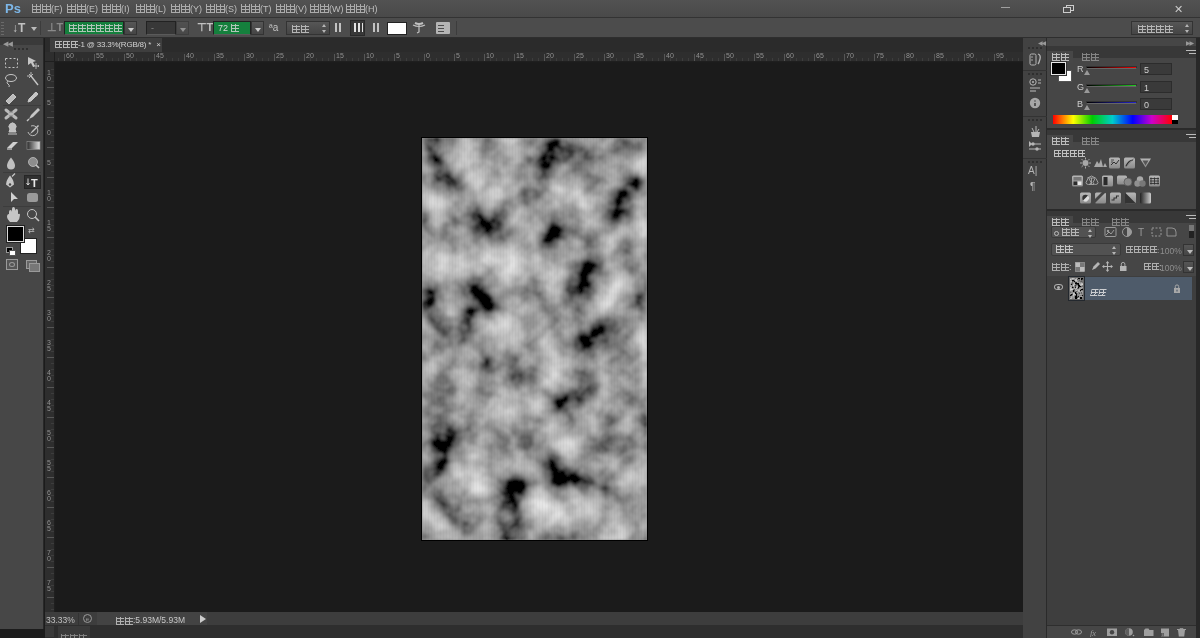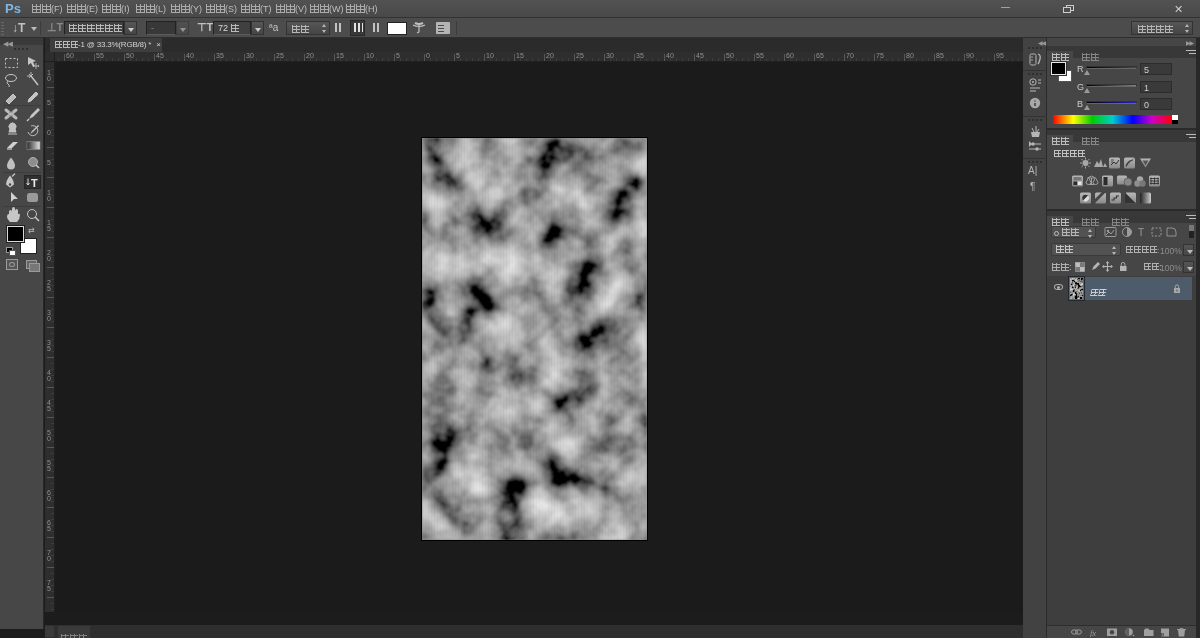--- a/index.html
+++ b/index.html
@@ -11,21 +11,21 @@
 .z8{width:8px;height:8px}
 .z7{width:7px;height:7px}
 
 #menubar{left:0;top:0;width:1200px;height:18px;background:linear-gradient(#525252,#494949);border-bottom:1px solid #333}
 #pslogo{left:5px;top:1px;width:24px;height:16px;color:#7db7e8;font-size:13px;font-weight:bold;text-align:left;line-height:16px}
 .menuitem{top:4px;color:#bfbfbf;font-size:9px;white-space:nowrap}
 .winbtn{top:4px;color:#ccc;font-size:9px}
 
 #optbar{left:0;top:18px;width:1200px;height:20px;background:#4c4c4c;border-bottom:1px solid #2e2e2e}
 .grip{width:3px;background:repeating-linear-gradient(0deg,#6a6a6a 0 1px,transparent 1px 3px)}
-.field{background:#404040;border:1px solid #222;border-bottom-color:#5a5a5a;color:#d5d5d5;font-size:9px}
+.field{background:#15803d;border:1px solid #222;border-bottom-color:#5a5a5a;color:#d5d5d5;font-size:9px}
 .dropbtn{background:linear-gradient(#565656,#454545);border:1px solid #333;color:#ccc;text-align:center}
 .icon{color:#c2c2c2}
 
 #toolbar{left:0;top:38px;width:44px;height:591px;background:#474747;border-right:1px solid #282828}
 #toolbarhead{left:0;top:38px;width:44px;height:7px;background:#3a3a3a;border-right:1px solid #282828}
 
 #tabbar{left:45px;top:38px;width:978px;height:14px;background:#2b2b2b}
 #doctab{left:50px;top:38px;width:112px;height:14px;background:#3e3e3e;color:#d2d2d2;font-size:8px;line-height:14px;padding-left:4px;white-space:nowrap;letter-spacing:-0.2px}
 #rulertop{left:45px;top:52px;width:978px;height:10px;background-color:#2e2e2e;border-bottom:1px solid #1f1f1f;
 background-image:repeating-linear-gradient(90deg,#565656 0 1px,transparent 1px 30px),repeating-linear-gradient(90deg,#3d3d3d 0 1px,transparent 1px 6px);
@@ -268,20 +268,28 @@
         <rect width="225" height="402" fill="#909090"></rect>
         <rect width="225" height="402" filter="url(#cloud)"></rect>
         <rect width="225" height="402" fill="url(#pxg)" opacity="0.35"></rect>
         <defs>
           <pattern id="pxg" width="3" height="3" patternUnits="userSpaceOnUse">
             <rect width="3" height="3" fill="none"></rect>
             <rect width="1" height="3" fill="#000" opacity="0.07"></rect>
           </pattern>
         </defs>
       </svg></div>
+<div class="abs" id="statusbar">
+<span class="abs" style="left:1px;top:3px">33.33%</span>
+<span class="abs" style="left:33px;top:1px;width:1px;height:12px;background:#333"></span>
+<span class="abs" style="left:38px;top:2px;width:9px;height:9px;border:1px solid #9a9a9a;border-radius:50%;color:#9a9a9a;font-size:6px;line-height:8px;text-align:center">e</span>
+<span class="abs" style="left:52px;top:0;width:110px;height:13px;background:#434343"></span>
+<span class="abs" style="left:70px;top:3px;color:#c8c8c8"><span class="zh z8" style="margin-bottom:0"></span><span class="zh z8" style="margin-bottom:0"></span>:5.93M/5.93M</span>
+<span class="abs" style="left:155px;top:3px;border-top:4px solid transparent;border-bottom:4px solid transparent;border-left:6px solid #ccc"></span>
+</div>
 <div class="abs" id="timeline">
 <span class="abs" style="left:0px;top:1px;width:9px;height:11px;background:#3a3a3a"></span>
 <span class="abs" style="left:13px;top:1px;width:32px;height:12px;background:#3a3a3a;text-align:center;padding-top:2px"><span class="zh z8" style="color:#929292;margin-bottom:0"></span><span class="zh z8" style="color:#929292;margin-bottom:0"></span><span class="zh z8" style="color:#929292;margin-bottom:0"></span></span>
 </div>
 
 <div class="abs" id="dockhead"></div>
 <div class="abs" id="iconstrip"></div>
 <div class="abs" id="paneldock"></div>
 <div class="abs" id="panels" style="left:0;top:0;width:1200px;height:638px">
 

